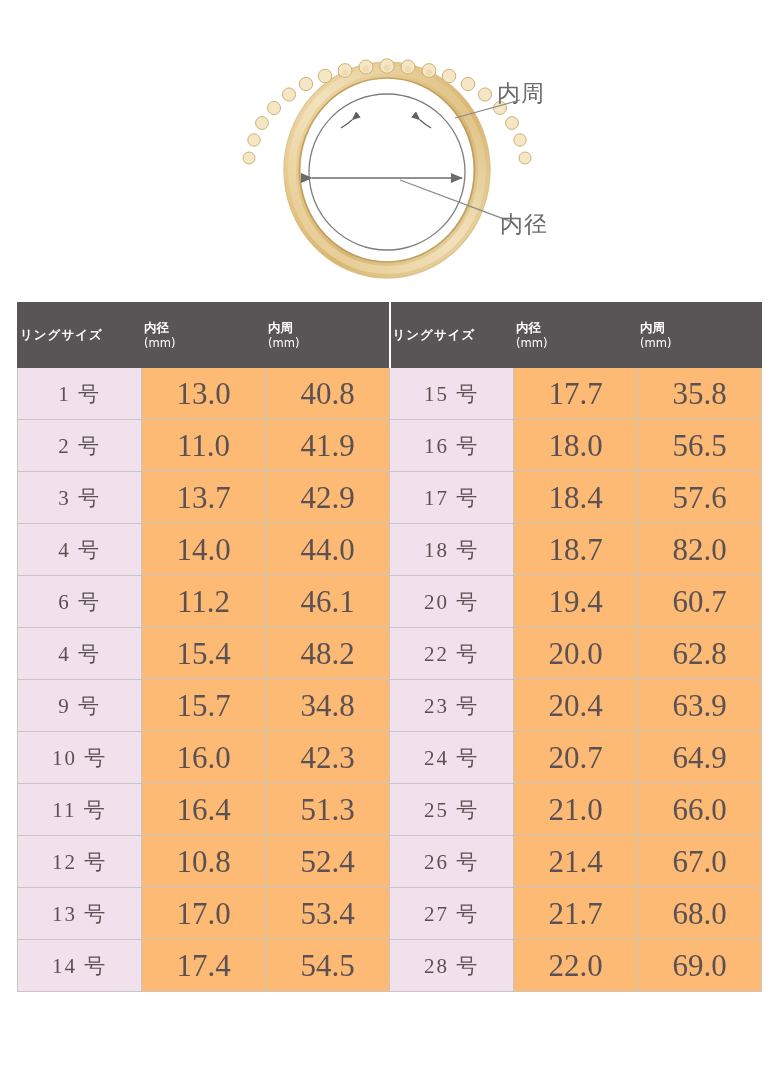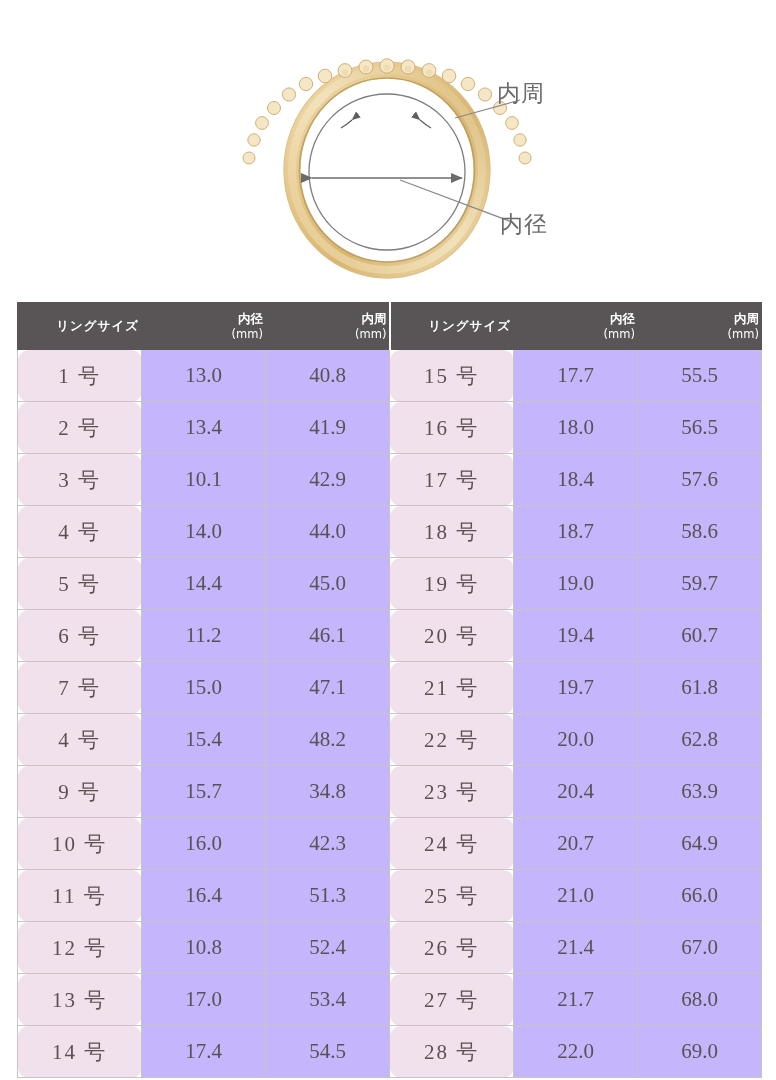--- a/index.html
+++ b/index.html
@@ -28,43 +28,42 @@
     border:1px solid #b9b4b4;
   }
   table.size-table col.c-size{width:124px;}
   table.size-table col.c-val{width:124px;}
 
   table.size-table th{
     background:#595455;color:#ffffff;
     font-family:"DejaVu Sans","Liberation Sans",sans-serif;
     font-weight:bold;
     font-size:12.5px;line-height:1.25;
-    padding:7px 2px;text-align:right;vertical-align:middle;
+    padding:16px 2px;text-align:left;vertical-align:middle;
     border:1px solid #595455;height:32px;
   }
   table.size-table th .unit{
     display:block;font-size:11.5px;font-weight:normal;letter-spacing:0px;
   }
   table.size-table th.th-size{letter-spacing:1px;}
   table.size-table th.mid{border-left:2px solid #ffffff;}
 
   table.size-table td{
     border:1px solid #c9c4c4;
     text-align:center;vertical-align:middle;
     height:49px;color:#5b5153;
   }
   td.size-cell{
     background:#f1e1ec;
     font-size:21px;color:#5e5356;
     letter-spacing:2px;
-    border-radius:11px;
   }
   td.val-cell{
-    background:#c4b5fd;
-    font-size:21px;color:#5e5356;
+    background:#fdba74;
+    font-size:31px;color:#5e5356;
   }
   td.gap-left{border-left:1.5px solid #9b9698;}
 </style>
 </head>
 <body>
 
 <div id="page">
 
   <div class="diagram">
     <svg width="776" height="292" viewBox="0 0 776 292">
@@ -175,71 +174,55 @@
           </th>
         </tr>
       </thead>
       <tbody id="table-body">
           <tr>
             <td class="size-cell">1 号</td>
             <td class="val-cell">13.0</td>
             <td class="val-cell">40.8</td>
             <td class="size-cell gap-left">15 号</td>
             <td class="val-cell">17.7</td>
-            <td class="val-cell">55.5</td>
+            <td class="val-cell">35.8</td>
           </tr>
           <tr>
             <td class="size-cell">2 号</td>
-            <td class="val-cell">13.4</td>
+            <td class="val-cell">11.0</td>
             <td class="val-cell">41.9</td>
             <td class="size-cell gap-left">16 号</td>
             <td class="val-cell">18.0</td>
             <td class="val-cell">56.5</td>
           </tr>
           <tr>
             <td class="size-cell">3 号</td>
-            <td class="val-cell">10.1</td>
+            <td class="val-cell">13.7</td>
             <td class="val-cell">42.9</td>
             <td class="size-cell gap-left">17 号</td>
             <td class="val-cell">18.4</td>
             <td class="val-cell">57.6</td>
           </tr>
           <tr>
             <td class="size-cell">4 号</td>
             <td class="val-cell">14.0</td>
             <td class="val-cell">44.0</td>
             <td class="size-cell gap-left">18 号</td>
             <td class="val-cell">18.7</td>
-            <td class="val-cell">58.6</td>
-          </tr>
-          <tr>
-            <td class="size-cell">5 号</td>
-            <td class="val-cell">14.4</td>
-            <td class="val-cell">45.0</td>
-            <td class="size-cell gap-left">19 号</td>
-            <td class="val-cell">19.0</td>
-            <td class="val-cell">59.7</td>
+            <td class="val-cell">82.0</td>
           </tr>
           <tr>
             <td class="size-cell">6 号</td>
             <td class="val-cell">11.2</td>
             <td class="val-cell">46.1</td>
             <td class="size-cell gap-left">20 号</td>
             <td class="val-cell">19.4</td>
             <td class="val-cell">60.7</td>
           </tr>
           <tr>
-            <td class="size-cell">7 号</td>
-            <td class="val-cell">15.0</td>
-            <td class="val-cell">47.1</td>
-            <td class="size-cell gap-left">21 号</td>
-            <td class="val-cell">19.7</td>
-            <td class="val-cell">61.8</td>
-          </tr>
-          <tr>
             <td class="size-cell">4 号</td>
             <td class="val-cell">15.4</td>
             <td class="val-cell">48.2</td>
             <td class="size-cell gap-left">22 号</td>
             <td class="val-cell">20.0</td>
             <td class="val-cell">62.8</td>
           </tr>
           <tr>
             <td class="size-cell">9 号</td>
             <td class="val-cell">15.7</td>

